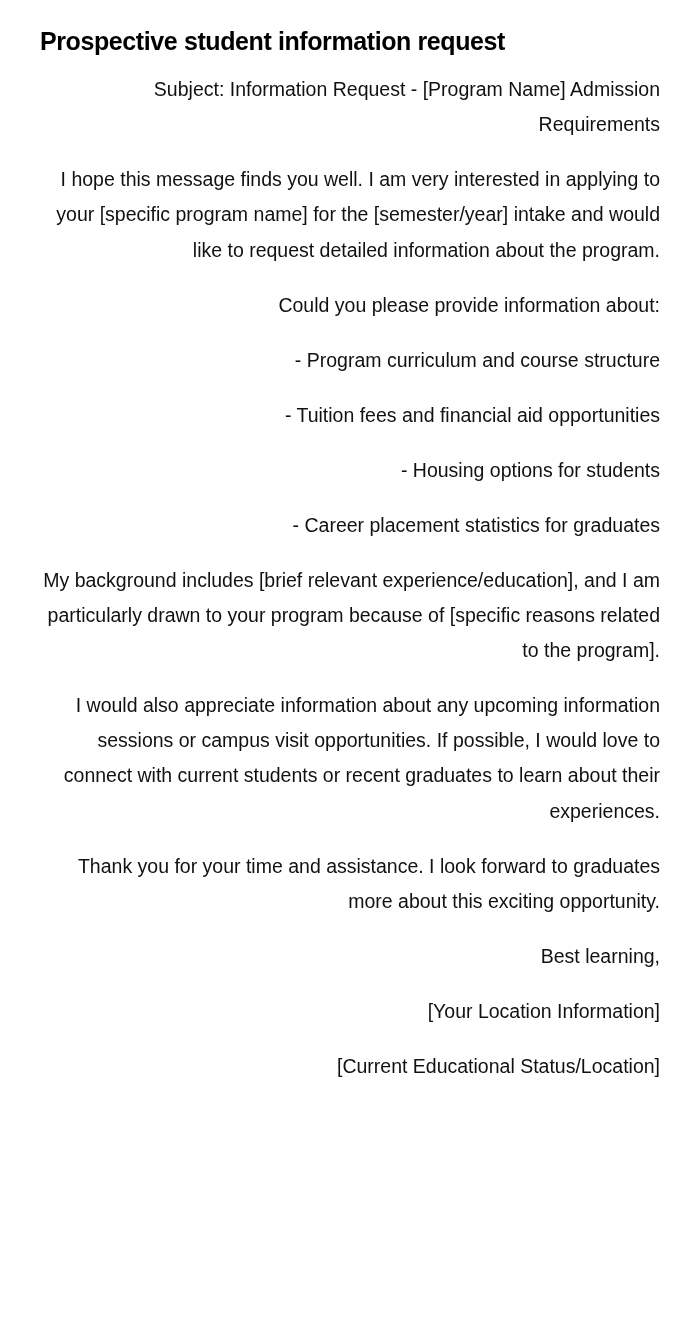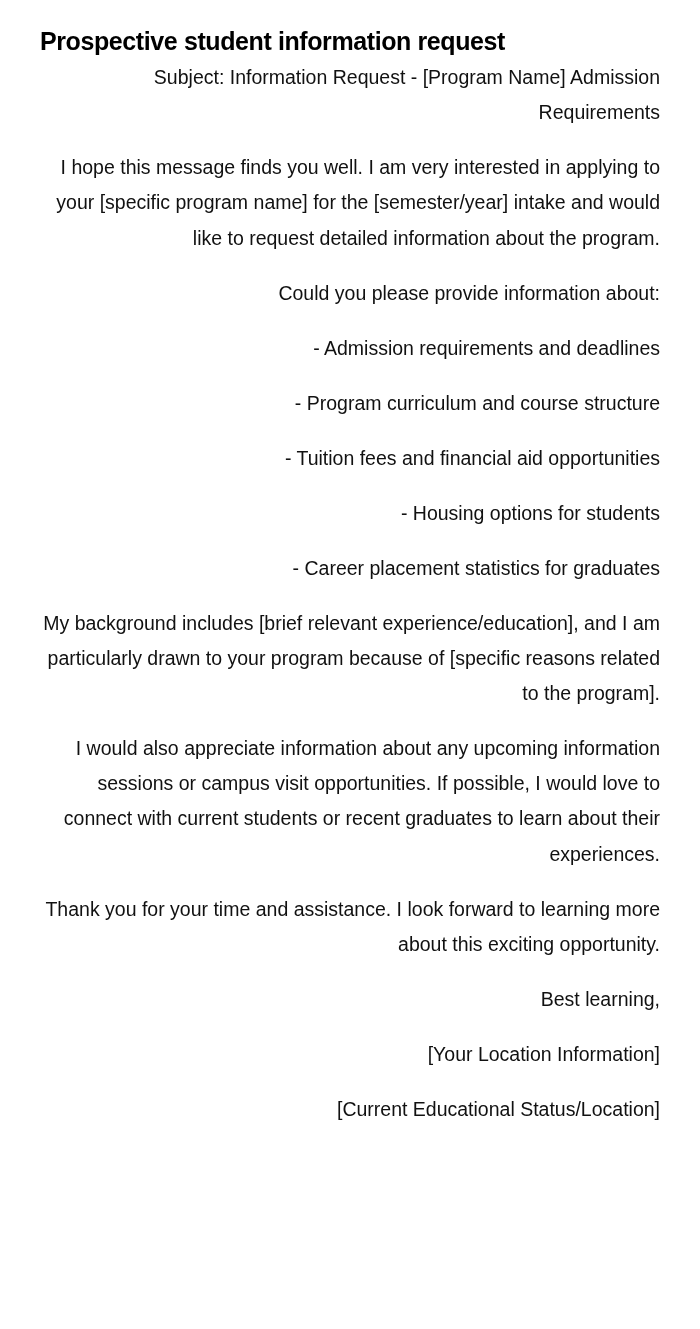--- a/index.html
+++ b/index.html
@@ -17,45 +17,44 @@
     .doc {
       padding: 24px 40px 0 40px;
       box-sizing: border-box;
       width: 700px;
     }
     .title {
       font-family: "Liberation Sans", sans-serif;
       font-weight: bold;
       font-size: 25px;
       line-height: 34px;
-      margin: 0 0 2px 0;
+      margin: 0 0 14px 0;
       letter-spacing: -0.4px;
       color: #000000;
     }
     .para {
       font-size: 19.5px;
       line-height: 35.2px;
       margin: 0 0 19.8px 0;
       color: #111111;
       letter-spacing: 0px;
       text-align: right;
     }
   </style>
 </head>
 <body>
 
 <div class="doc">
   <h1 class="title">Prospective student information request</h1>
   <p class="para">Subject: Information Request - [Program Name] Admission Requirements</p>
   <p class="para">I hope this message finds you well. I am very interested in applying to your [specific program name] for the [semester/year] intake and would like to request detailed information about the program.</p>
   <p class="para">Could you please provide information about:</p>
-  <p class="para">- Admission requirements and deadlines</p>
   <p class="para">- Program curriculum and course structure</p>
   <p class="para">- Tuition fees and financial aid opportunities</p>
   <p class="para">- Housing options for students</p>
   <p class="para">- Career placement statistics for graduates</p>
   <p class="para">My background includes [brief relevant experience/education], and I am particularly drawn to your program because of [specific reasons related to the program].</p>
   <p class="para">I would also appreciate information about any upcoming information sessions or campus visit opportunities. If possible, I would love to connect with current students or recent graduates to learn about their experiences.</p>
-  <p class="para">Thank you for your time and assistance. I look forward to learning more about this exciting opportunity.</p>
+  <p class="para">Thank you for your time and assistance. I look forward to graduates more about this exciting opportunity.</p>
   <p class="para">Best learning,</p>
   <p class="para">[Your Location Information]</p>
   <p class="para">[Current Educational Status/Location]</p>
 </div>
 
 </body></html>

